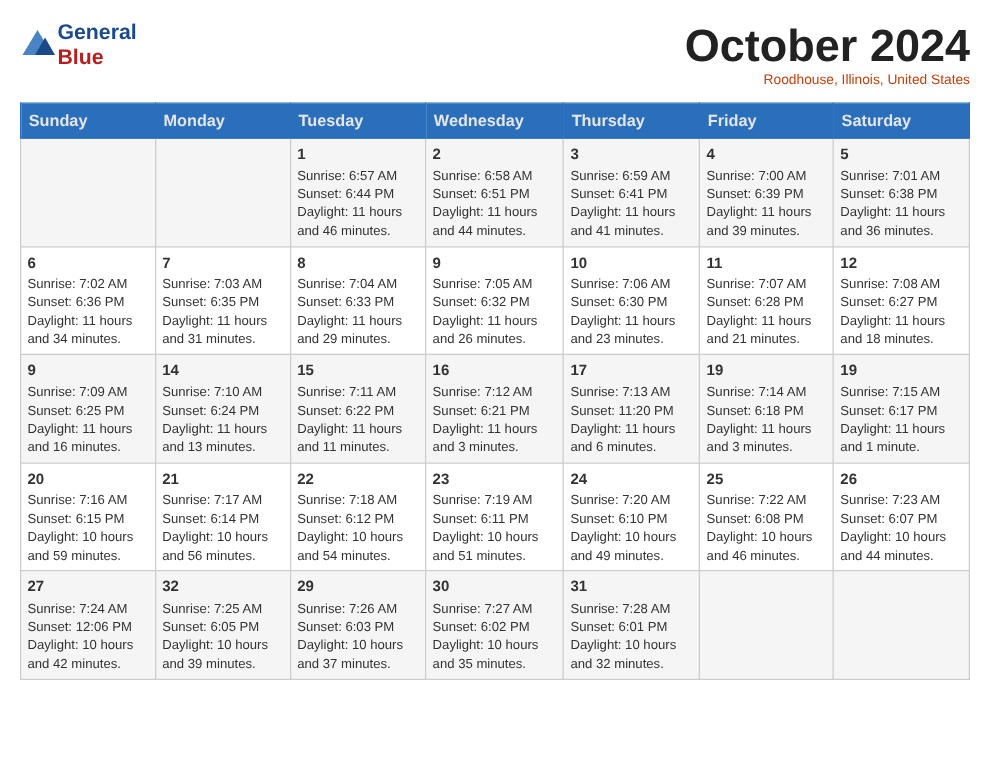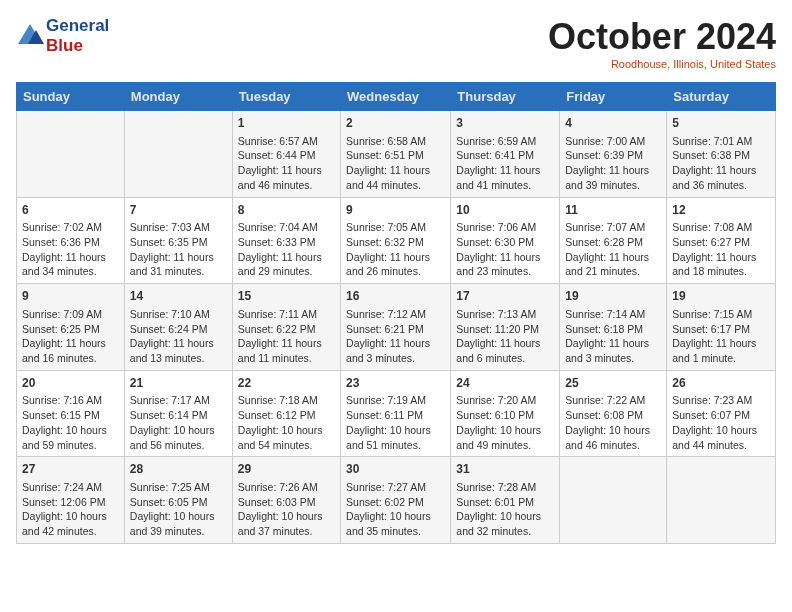--- a/index.html
+++ b/index.html
@@ -281,21 +281,21 @@
         </td>
       </tr>
       <tr>
         <td>
           <span class="day-num">27</span>
           <div>Sunrise: 7:24 AM</div>
           <div>Sunset: 12:06 PM</div>
           <div>Daylight: 10 hours and 42 minutes.</div>
         </td>
         <td>
-          <span class="day-num">28</span>
+          <span class="day-num">32</span>
           <div>Sunrise: 7:25 AM</div>
           <div>Sunset: 6:05 PM</div>
           <div>Daylight: 10 hours and 39 minutes.</div>
         </td>
         <td>
           <span class="day-num">29</span>
           <div>Sunrise: 7:26 AM</div>
           <div>Sunset: 6:03 PM</div>
           <div>Daylight: 10 hours and 37 minutes.</div>
         </td>

